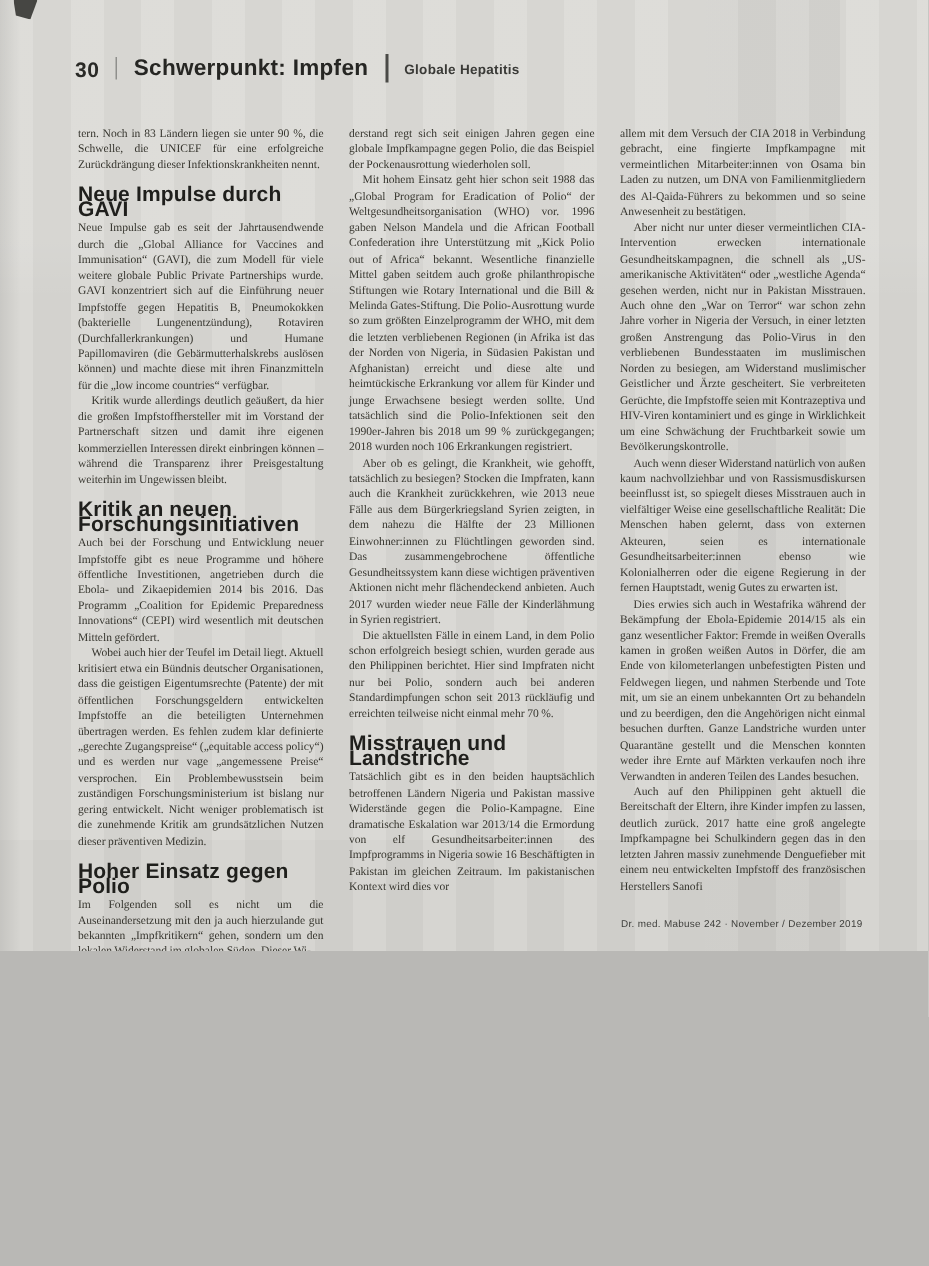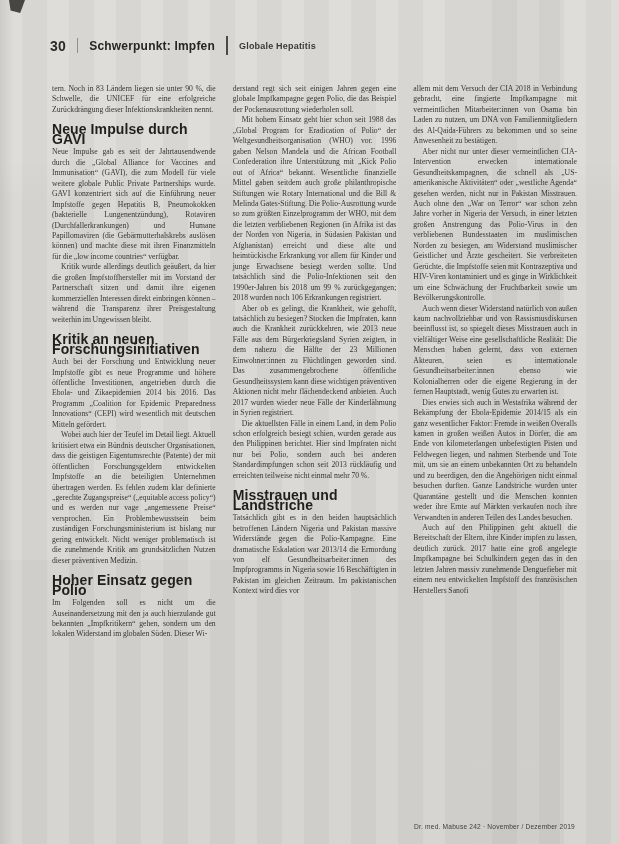--- a/index.html
+++ b/index.html
@@ -1,18 +1,18 @@
 <!DOCTYPE html>
 <html lang="de"><head>
 <meta charset="utf-8">
 <style>
   html,body{margin:0;padding:0;background:#b9b8b5;}
   .page{
     position:relative;
-    width:619px;height:844px;
+    width:619px;height:634px;
     background:#d8d7d3;
     overflow:hidden;
     font-family:"Liberation Serif", serif;
   }
   
   .scan-bands{
     position:absolute;inset:0;pointer-events:none;
     background:
       repeating-linear-gradient(90deg, rgba(255,255,255,0.05) 0 22px, rgba(0,0,0,0.025) 22px 47px),
       linear-gradient(180deg, rgba(255,255,255,0.10) 0 160px, rgba(0,0,0,0.0) 200px);
@@ -36,21 +36,21 @@
   }
   
   .page-header{
     position:absolute;left:50px;top:36px;right:42px;
     display:flex;align-items:center;gap:11px;
     font-family:"Liberation Sans", sans-serif;
     filter:blur(0.25px);
   }
   .page-num{font-size:14px;font-weight:bold;color:#2a2a27;letter-spacing:0.3px;}
   .sep1{width:1px;height:15px;background:#8f8f8c;}
-  .section-title{font-size:12px;font-weight:bold;color:#262623;letter-spacing:0.2px;}
+  .section-title{font-size:15px;font-weight:bold;color:#262623;letter-spacing:0.2px;}
   .sep2{width:2px;height:19px;background:#4a4a47;}
   .subsection-title{font-size:9px;font-weight:bold;color:#3a3a37;letter-spacing:0.2px;}
   
   .columns{
     position:absolute;left:52px;right:42px;top:84px;bottom:28px;
     display:flex;gap:17px;
     filter:blur(0.28px);
   }
   .col{flex:1 1 0;min-width:0;color:#37362f;}
   .col p{

